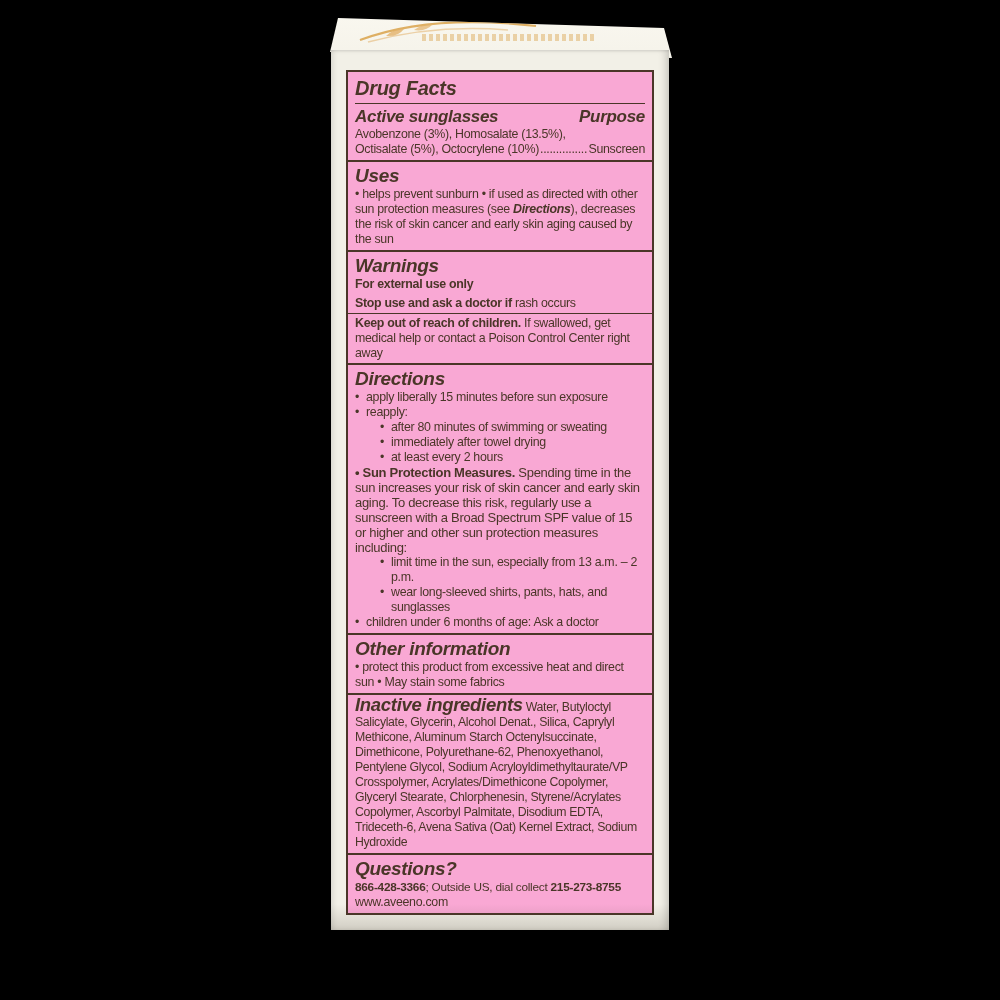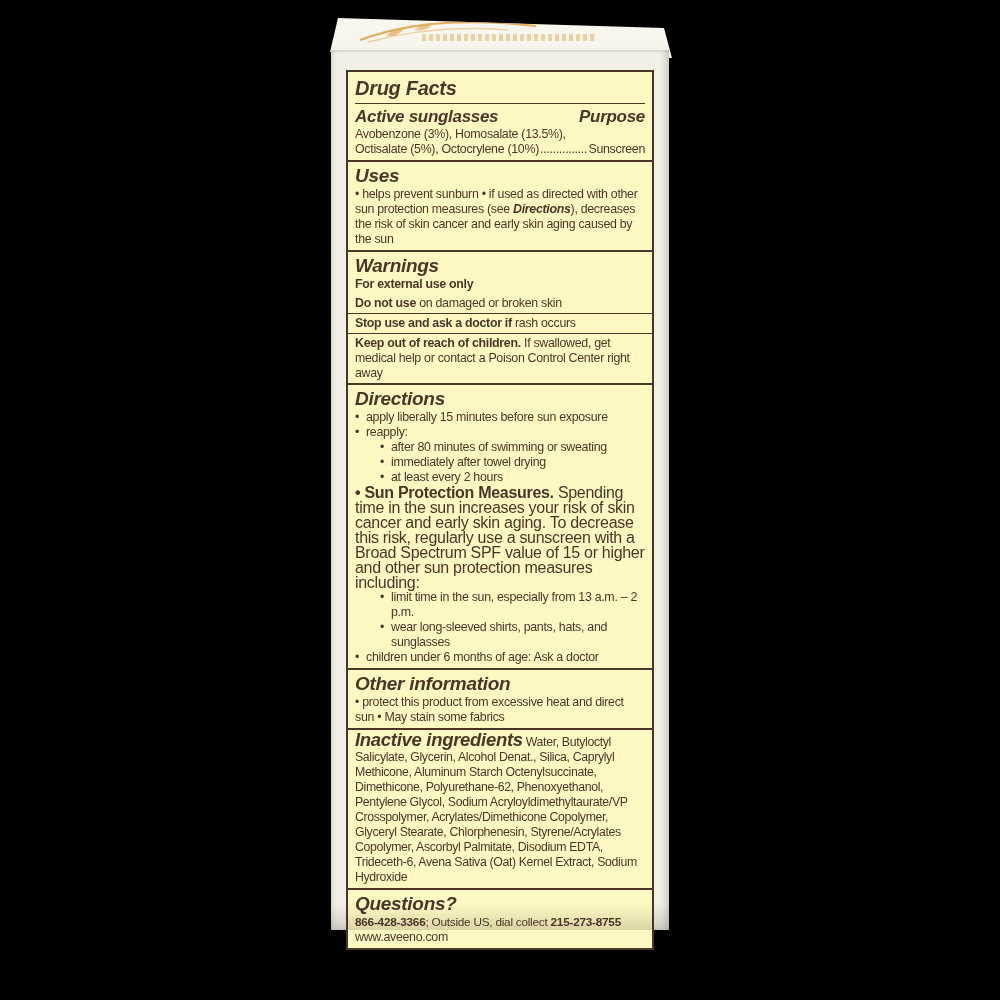--- a/index.html
+++ b/index.html
@@ -35,21 +35,21 @@
   }
   .box-bottom-shade{
     position:absolute;left:0;bottom:0;width:100%;height:26px;
     background:linear-gradient(180deg, rgba(0,0,0,0) 0%, rgba(60,50,35,0.18) 100%);
   }
 
   
   .panel{
     position:absolute;left:15px;top:20px;width:304px;
     border:2.5px solid #4a3628;
-    background:#fef9c3;
+    background:#f9a8d4;
   }
   .sec{padding:2px 7px 3px 7px;}
   .sec + .sec{border-top:2.5px solid #4a3628;}
 
   .df-title{
     font-size:20px;font-weight:bold;font-style:italic;
     letter-spacing:-0.3px;line-height:23px;padding-top:3px;
   }
   .rule{border-top:1.4px solid #4a3628;margin:3px 0 2px 0;}
 
@@ -69,21 +69,21 @@
   }
 
   .w-row{padding:2px 0 3px 0;}
   .w-row + .w-row{border-top:1.4px solid #4a3628;}
   .warn-wrap{padding:0;}
   .warn-wrap .inner{padding:2px 7px 2px 7px;}
 
   .dir-item{display:flex;font-size:12.4px;line-height:15px;letter-spacing:-0.3px;}
   .dir-item .dot{width:11px;flex:0 0 11px;}
   .dir-item.lvl2{margin-left:25px;}
-  .dir-flat{font-size:16px;line-height:15px;letter-spacing:-0.3px;}
+  .dir-flat{font-size:13px;line-height:15px;letter-spacing:-0.3px;}
 
   .inactive-p{font-size:12.3px;line-height:15px;letter-spacing:-0.35px;}
   .inactive-p .h-inline{font-size:18.5px;font-weight:bold;font-style:italic;letter-spacing:-0.3px;}
 
   .phone-line{font-size:11.8px;line-height:15px;letter-spacing:-0.25px;white-space:nowrap;}
   .url-line{font-size:12.4px;line-height:15px;letter-spacing:-0.3px;}
 </style>
 </head>
 <body>
 
@@ -121,21 +121,20 @@
       <div class="sec">
         <div class="sec-h">Uses</div>
         <div class="body"><span>• helps prevent sunburn • if used as directed with other sun protection measures (see </span><span class="bi">Directions</span><span>), decreases the risk of skin cancer and early skin aging caused by the sun</span></div>
       </div>
 
       <div class="sec warn-wrap">
         <div class="inner">
           <div class="sec-h">Warnings</div>
           <div class="body b">For external use only</div>
         </div>
-        <div class="inner w-row row"><span class="b">Do not use</span><span> on damaged or broken skin</span></div>
         <div class="inner w-row row"><span class="b">Stop use and ask a doctor if</span><span> rash occurs</span></div>
         <div class="inner w-row row"><span class="b">Keep out of reach of children.</span><span> If swallowed, get medical help or contact a Poison Control Center right away</span></div>
       </div>
 
       <div class="sec">
         <div class="sec-h">Directions</div>
         <div class="dir-item">
             <span class="dot">•</span>
             <span>apply liberally 15 minutes before sun exposure</span>
           </div>

